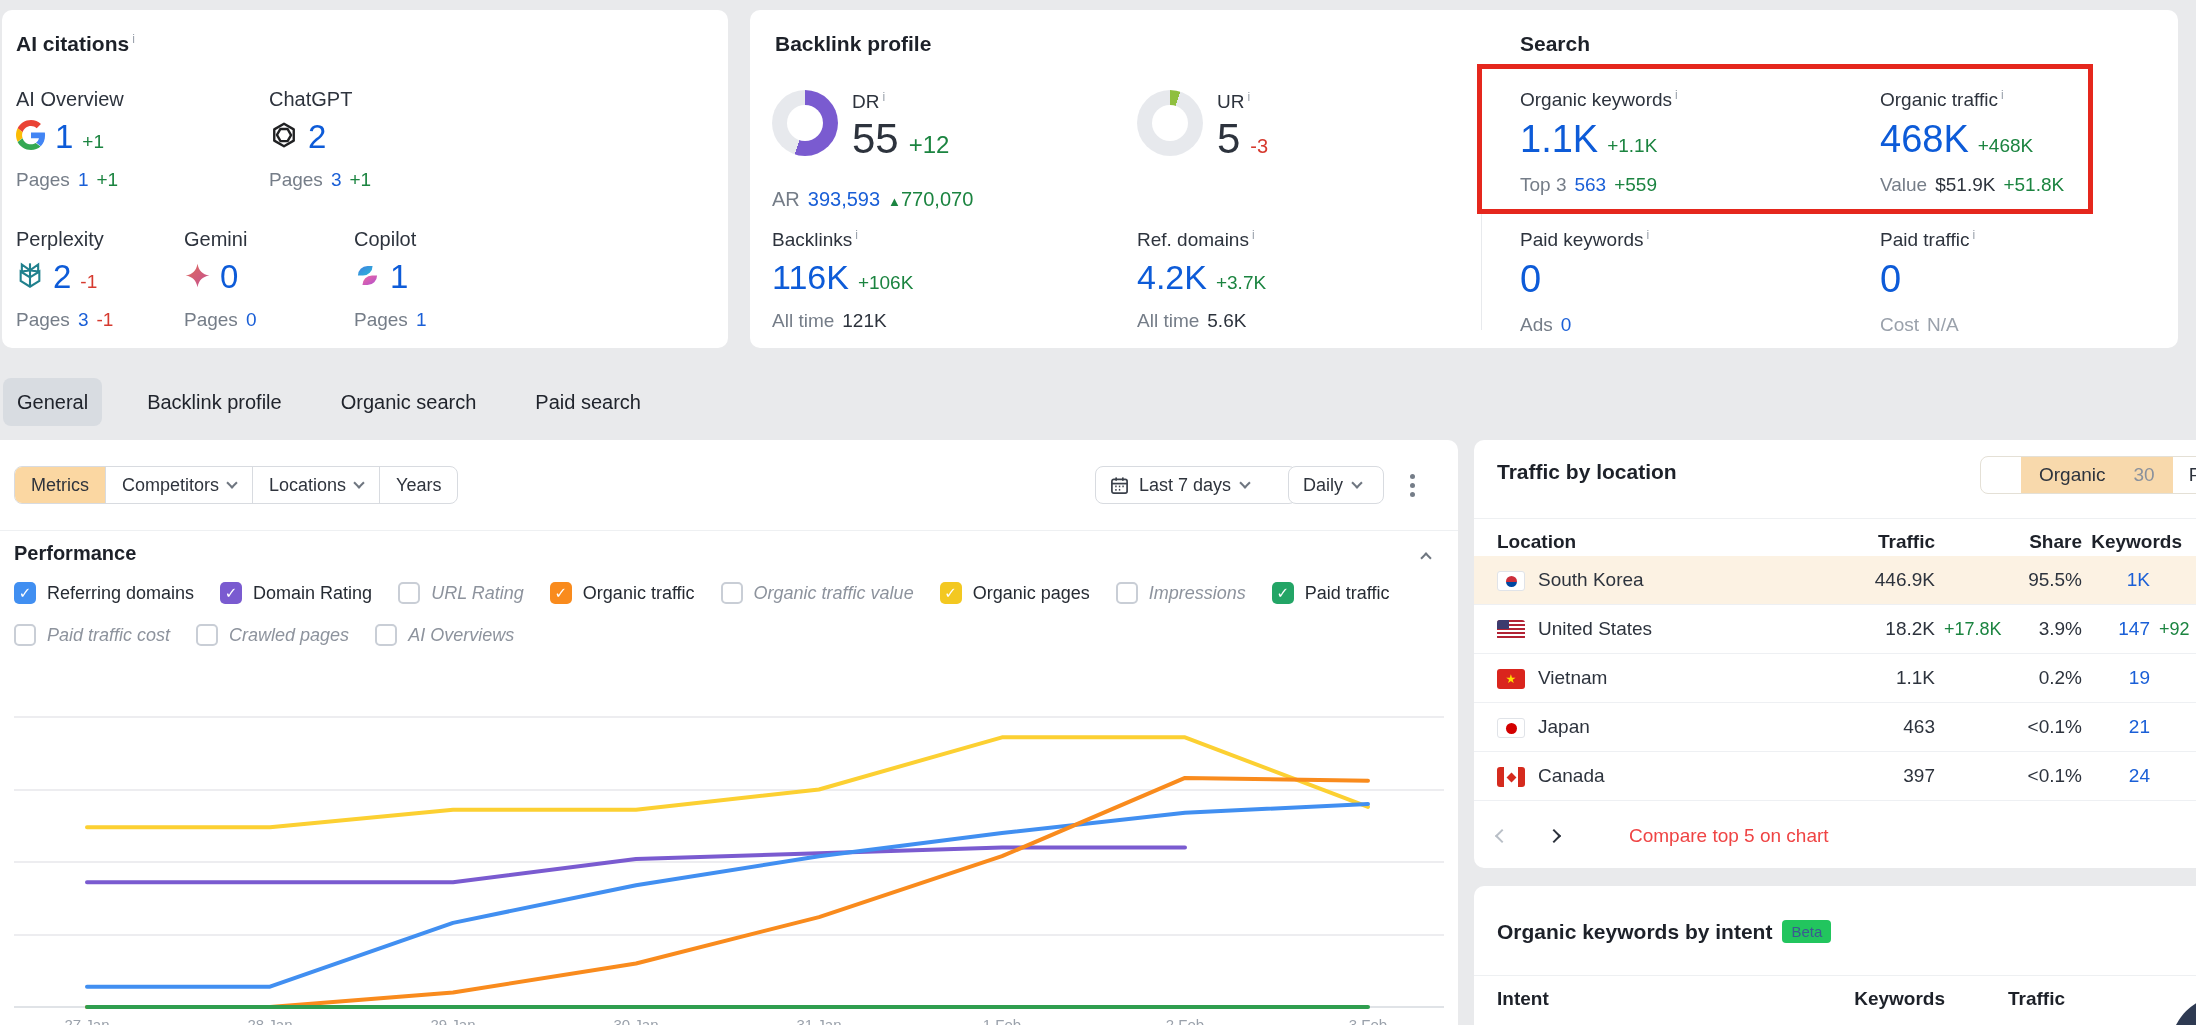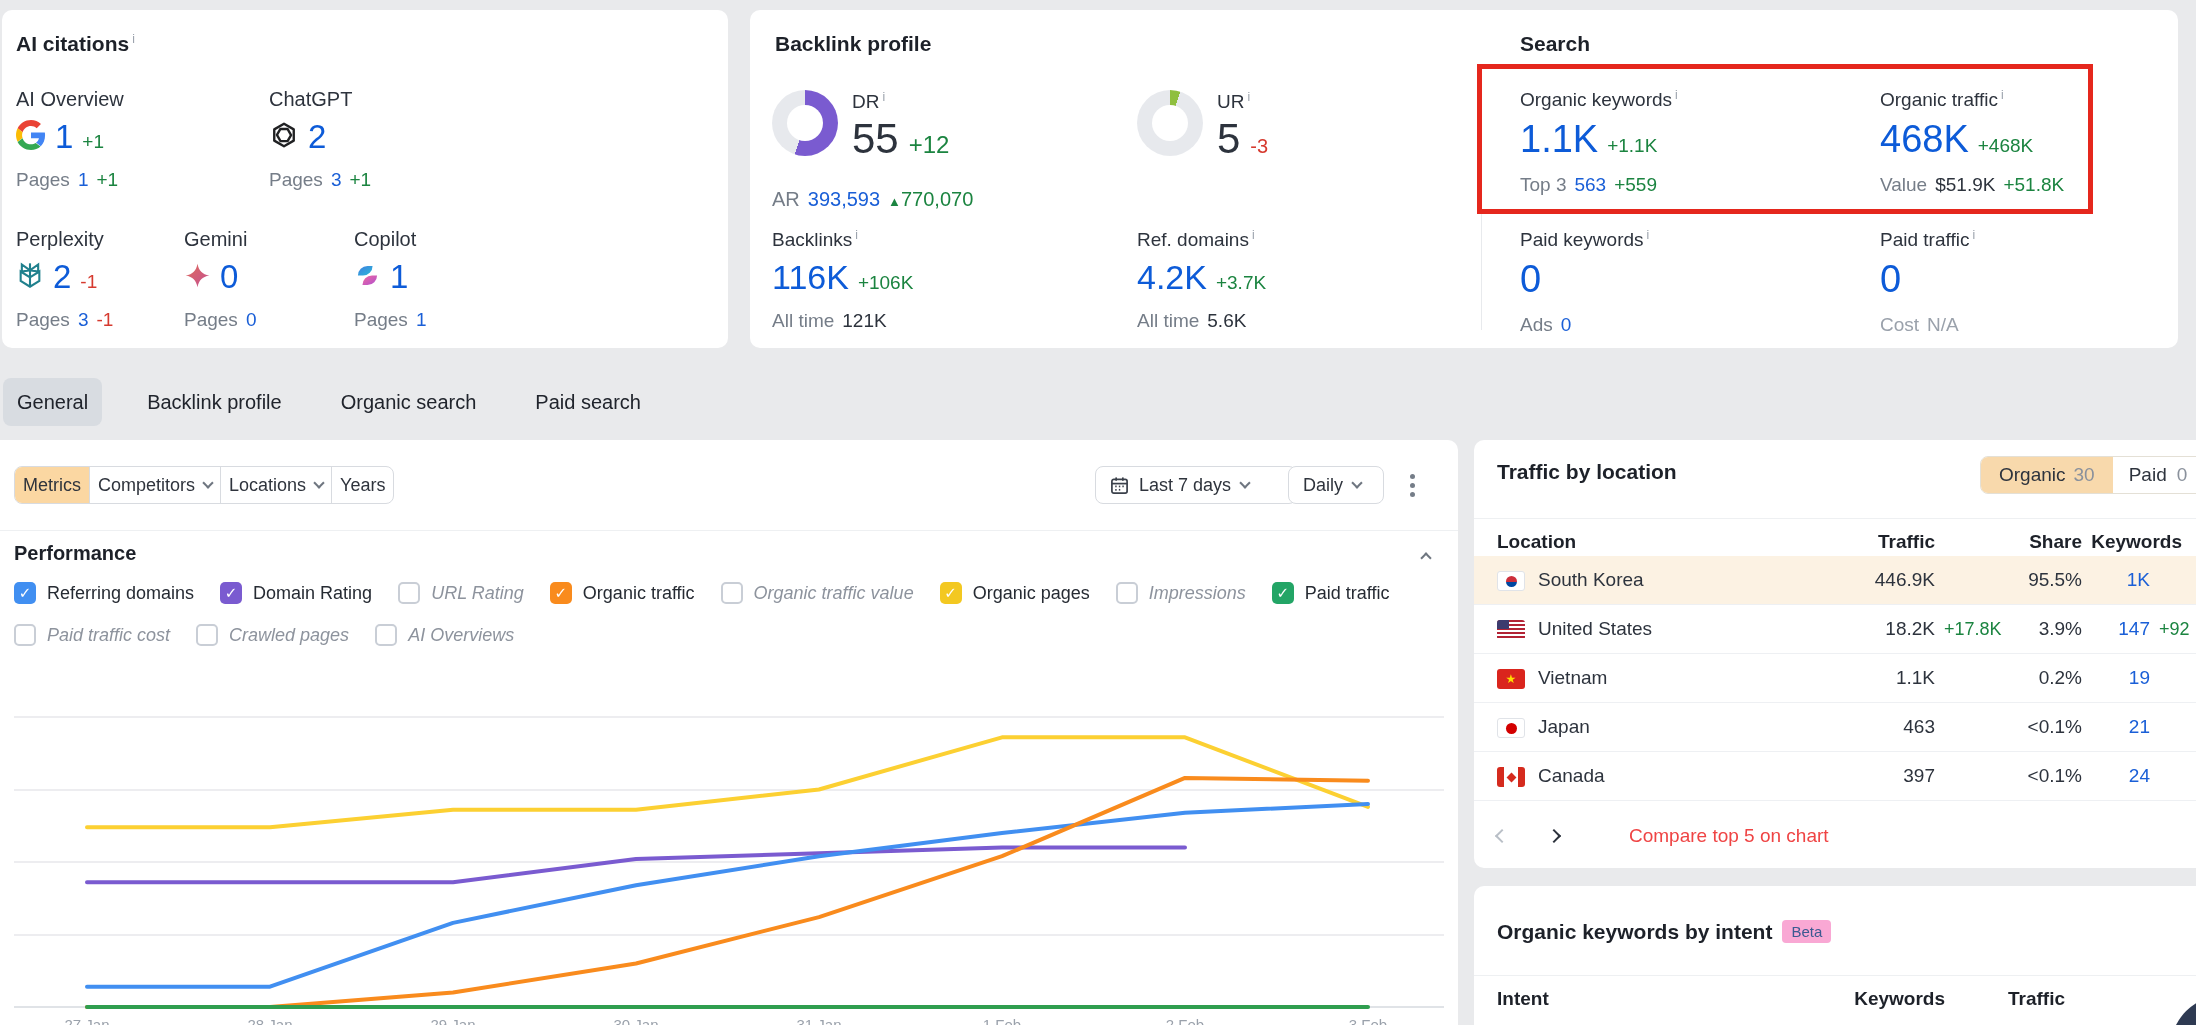--- a/index.html
+++ b/index.html
@@ -40,21 +40,21 @@
 
   
   .tabs { position:absolute; left:3px; top:378px; display:flex; align-items:center; gap:31px; height:48px; }
   .tab { font-size:20px; color:#20242c; padding:0 14px; height:48px; line-height:48px; border-radius:8px; }
   .tab.active { background:#d8dce1; }
 
   
   .main-left { position:absolute; left:0; top:440px; width:1458px; height:585px; background:#fff; border-radius:0 10px 0 0; }
 
   .seg-group { position:absolute; left:14px; top:26px; display:flex; height:38px; border:1px solid #d8dbe0; border-radius:8px; overflow:hidden; background:#fff; }
-  .seg { display:flex; align-items:center; gap:9px; padding:0 8px; font-size:18px; color:#2f343d; border-left:1px solid #d8dbe0; }
+  .seg { display:flex; align-items:center; gap:9px; padding:0 16px; font-size:18px; color:#2f343d; border-left:1px solid #d8dbe0; }
   .seg:first-child { border-left:none; }
   .seg.active { background:#fbd7a2; }
 
   .btn { position:absolute; display:flex; align-items:center; gap:10px; height:38px; border:1px solid #d8dbe0; border-radius:8px; padding:0 14px; font-size:18px; color:#2f343d; background:#fff; }
 
   .chev { display:inline-block; width:8px; height:8px; border-right:2px solid #6f7680; border-bottom:2px solid #6f7680; transform:rotate(45deg); margin-top:-4px; }
   .chev.up { transform:rotate(-135deg); margin-top:4px; }
 
   .kebab { position:absolute; display:flex; flex-direction:column; gap:4px; }
   .kebab i { width:5px; height:5px; border-radius:50%; background:#757d88; }
@@ -86,21 +86,21 @@
   .flag-vn { background:#da251d; color:#ffde00; font-size:12px; text-align:center; line-height:20px; }
   .flag-jp { background:#fff; border:1px solid #e0e3e8; }
   .flag-jp::after { content:""; position:absolute; left:8px; top:4px; width:11px; height:11px; border-radius:50%; background:#d30000; }
   .flag-ca { background:linear-gradient(90deg,#d52b1e 0 25%,#fff 25% 75%,#d52b1e 75%); }
   .flag-ca::after { content:""; position:absolute; left:11px; top:7px; width:7px; height:7px; background:#d52b1e; transform:rotate(45deg); }
 
   .pag-chev { display:inline-block; width:10px; height:10px; border-right:2.5px solid #2b313b; border-bottom:2.5px solid #2b313b; }
   .pag-chev.left { transform:rotate(135deg); border-color:#b9bfc7; }
   .pag-chev.right { transform:rotate(-45deg); }
 
-  .badge { display:inline-block; background:#f9a8d4; color:#3b5a91; font-size:15px; border-radius:4px; padding:3px 9px; margin-left:10px; vertical-align:2px; font-weight:normal; }
+  .badge { display:inline-block; background:#22c55e; color:#3b5a91; font-size:15px; border-radius:4px; padding:3px 9px; margin-left:10px; vertical-align:2px; font-weight:normal; }
 
   .float-circle { position:absolute; left:2170px; top:995px; width:110px; height:110px; border-radius:50%; background:#2e3a52; }
 
   .cal-icon svg { display:block; }
 </style>
 </head>
 <body>
 
 <div id="app">
 
@@ -450,21 +450,21 @@
         <polyline points="87,336.7 270,336.7 453,272.9 636,235.2 819,206.2 1002,183 1185,162.7 1368,154" fill="none" stroke="#418ff1" stroke-width="4" stroke-linejoin="round" stroke-linecap="round"></polyline>
         <polyline points="87,357 270,357 453,342.5 636,313.5 819,267.1 1002,206.2 1185,127.89999999999998 1368,130.79999999999998" fill="none" stroke="#f98b1d" stroke-width="4" stroke-linejoin="round" stroke-linecap="round"></polyline>
         <polyline points="87,357 270,357 453,357 636,357 819,357 1002,357 1185,357 1368,357" fill="none" stroke="#2f9e4f" stroke-width="4" stroke-linejoin="round" stroke-linecap="round"></polyline>
       </svg>
   </div>
 
   <div class="card" style="left:1474px; top:440px; width:722px; height:428px; border-radius:10px 0 0 10px;">
     <div style="position:absolute; left:23px; top:20px;" class="card-title">Traffic by location</div>
 
     <div style="position:absolute; left:506px; top:16px; display:flex; height:38px; border:1px solid #e4e0d6; border-radius:8px; overflow:hidden;">
-      <div style="background:#f8d9ac; display:flex; align-items:center; gap:8px; padding:0 18px; font-size:19px; color:#2d333d;">
+      <div style="background:#f8d9ac; display:flex; align-items:center; gap:28px; padding:0 18px; font-size:19px; color:#2d333d;margin-left:40px;">
         <span>Organic</span>
         <span style="color:#8a919c;">30</span>
       </div>
       <div style="background:#fff; display:flex; align-items:center; gap:10px; padding:0 16px; font-size:19px; color:#2d333d;">
         <span>Paid</span>
         <span style="color:#8a919c;">0</span>
       </div>
     </div>
 
     <div class="hdivider" style="left:0; top:78px; width:722px;"></div>

